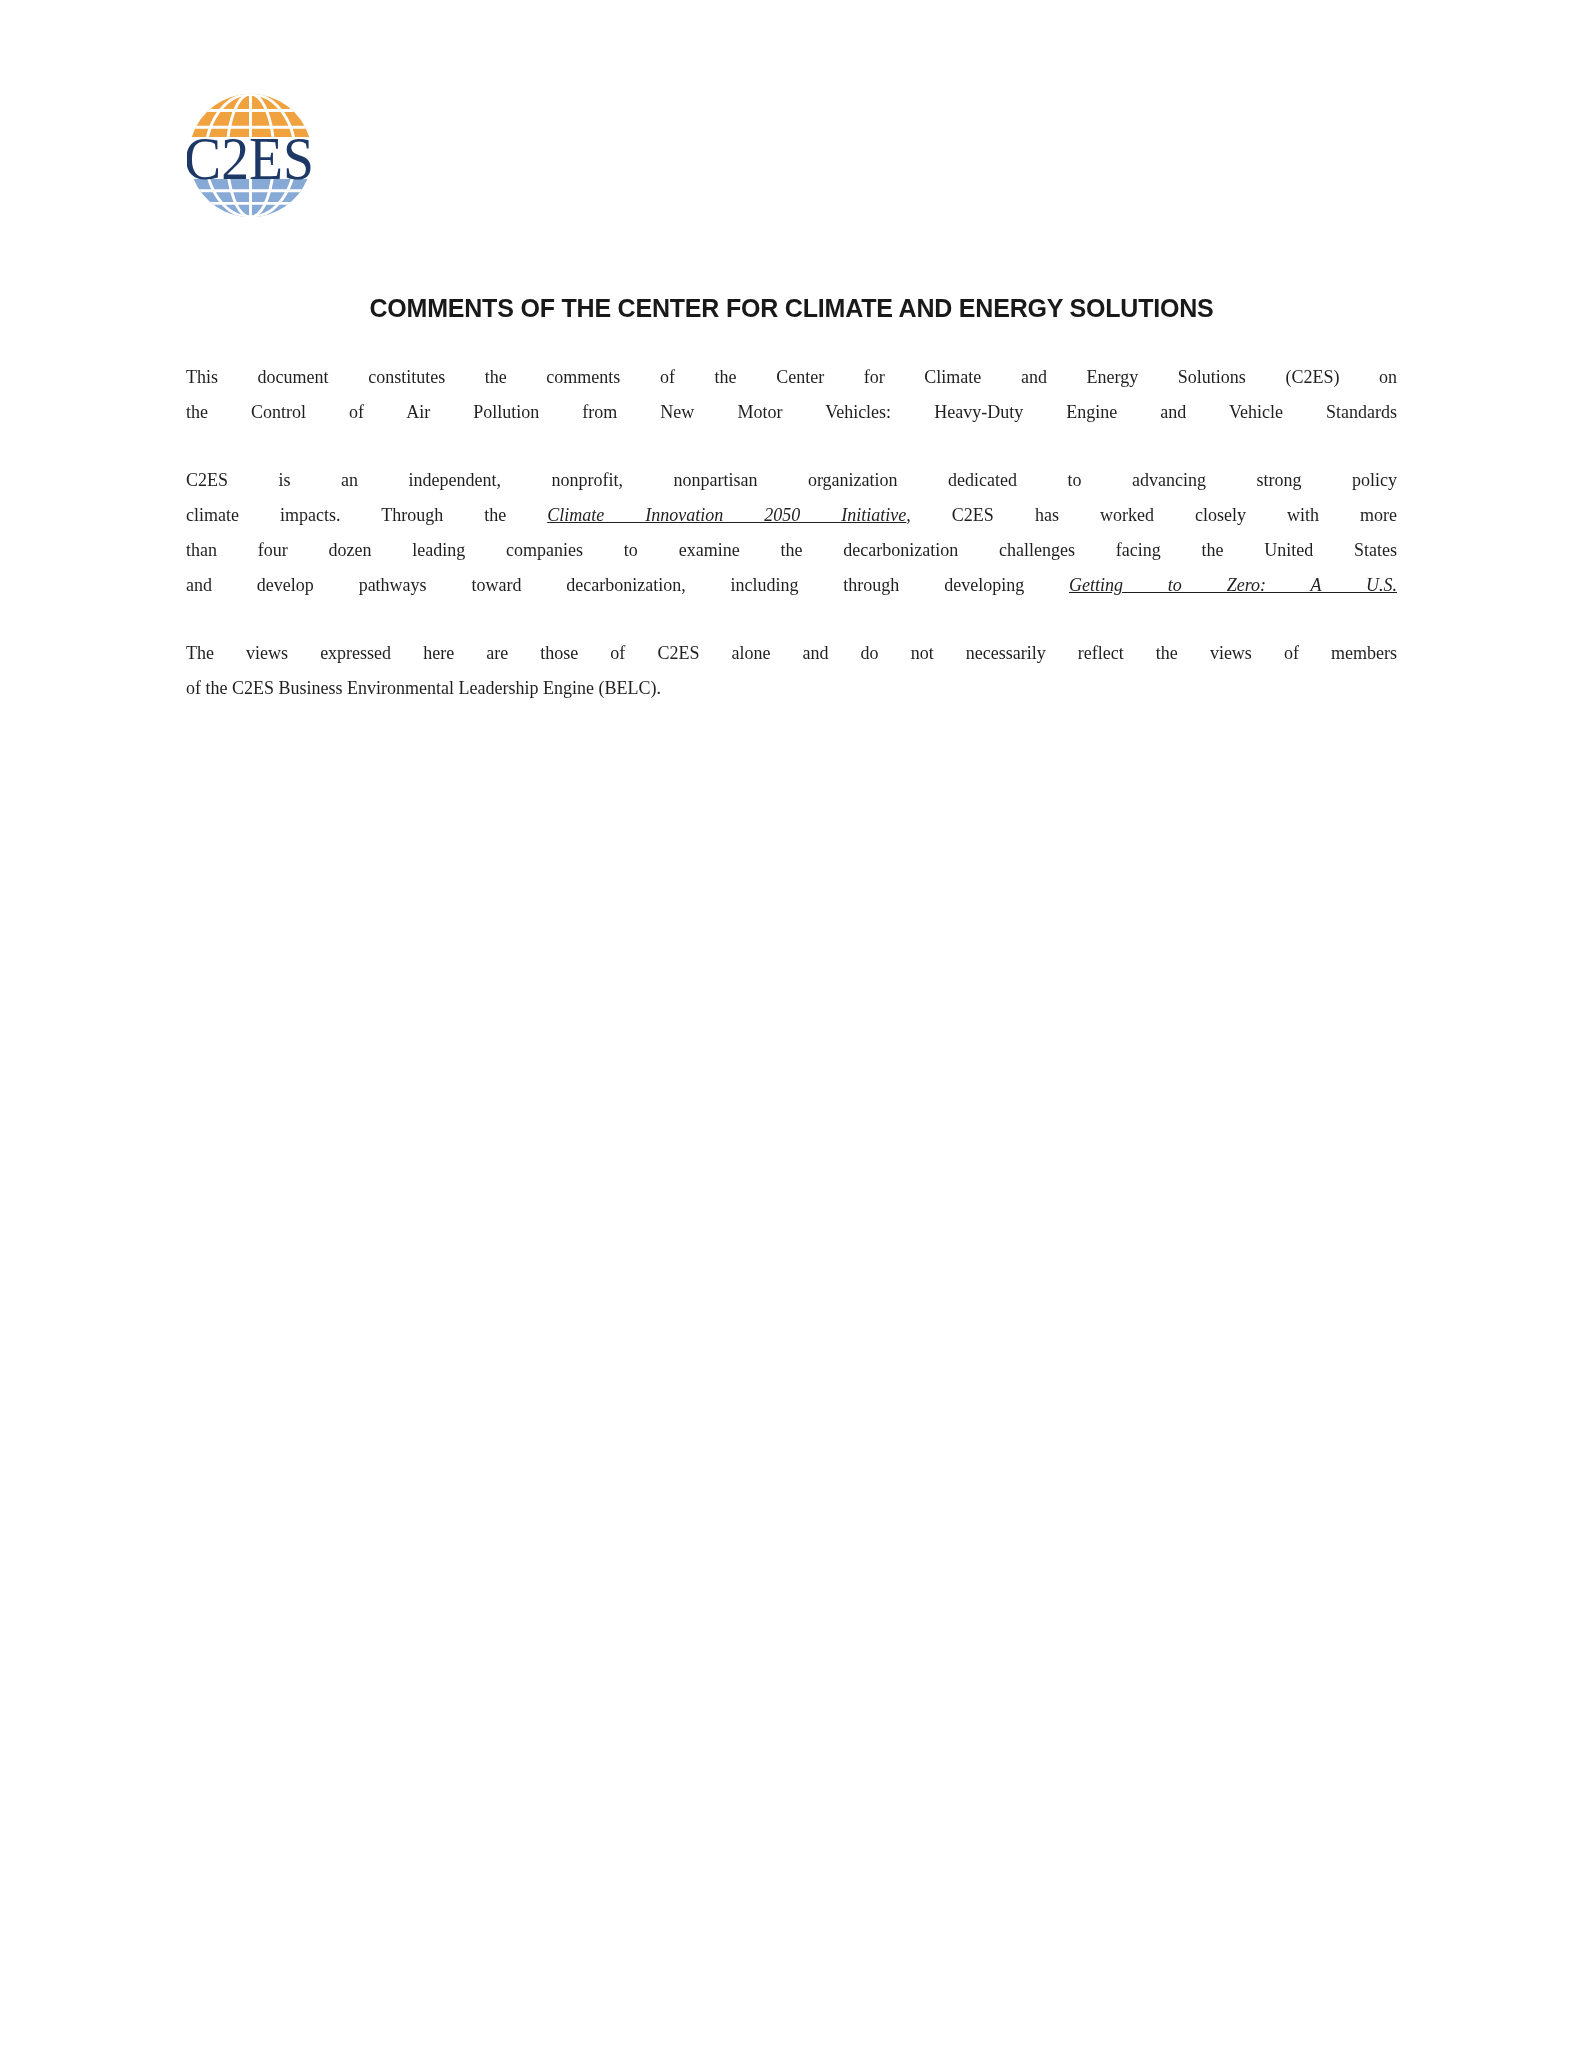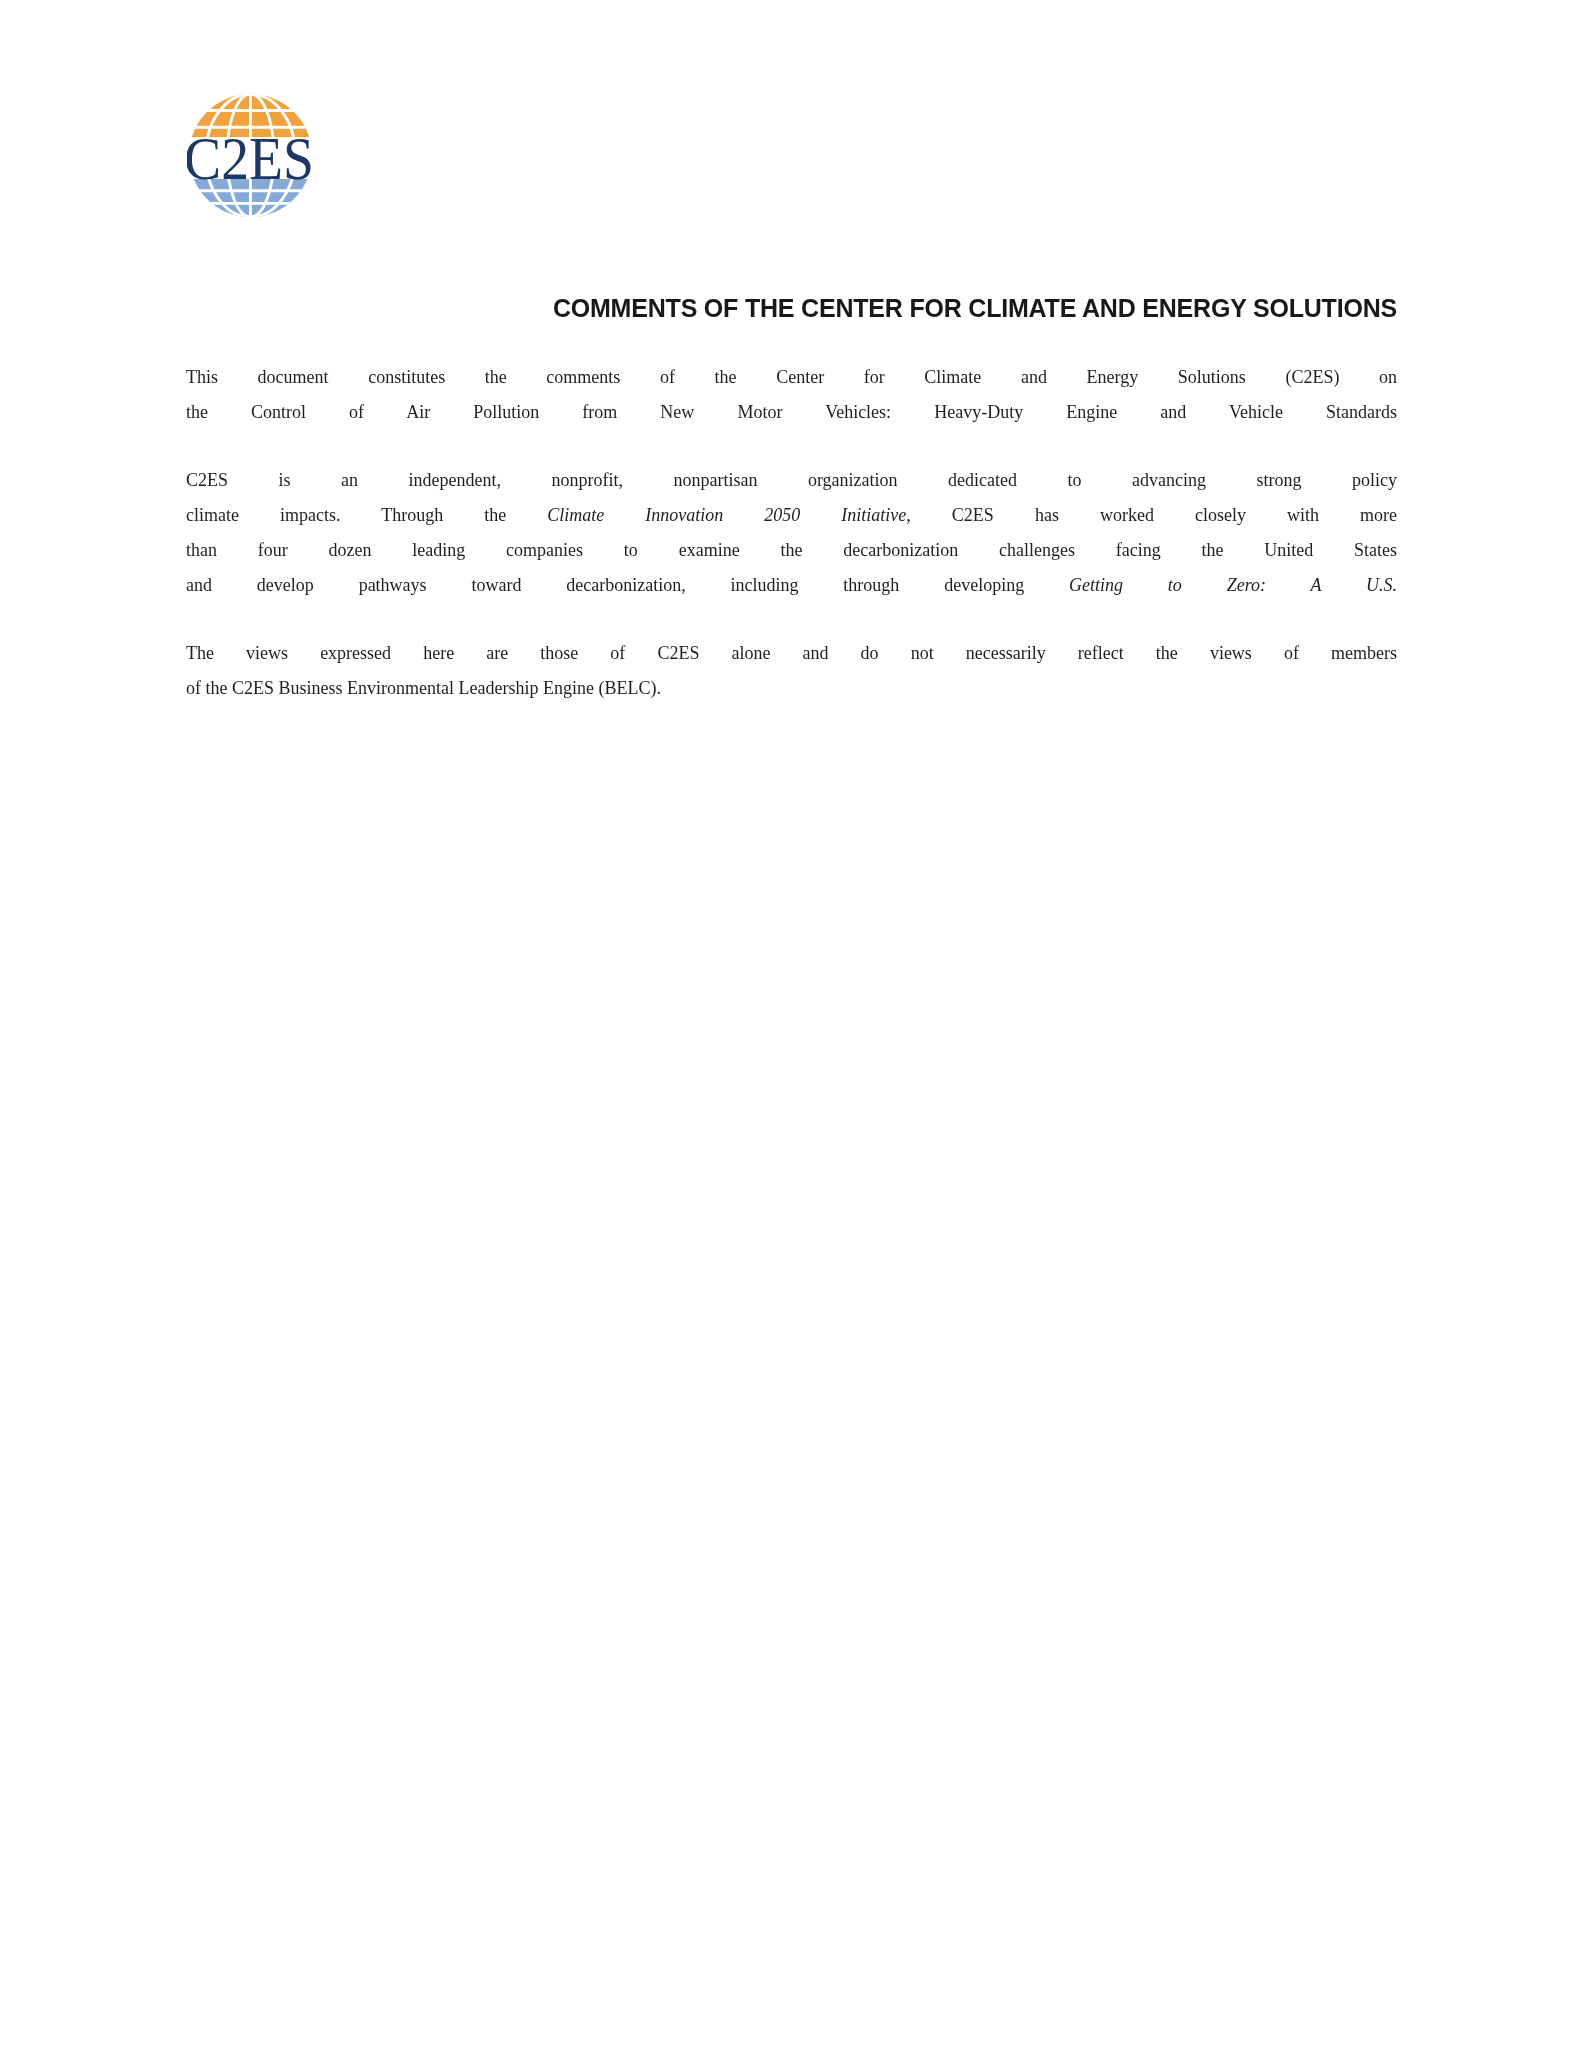--- a/index.html
+++ b/index.html
@@ -38,21 +38,21 @@
     letter-spacing: 1.2px;
     white-space: nowrap;
   }
 
   
   .doc-title {
     position: absolute;
     left: 186px;
     width: 1211px;
     top: 294px;
-    text-align: right;
+    text-align: center;
     font-family: "Liberation Sans", sans-serif;
     font-weight: 700;
     font-size: 25px;
     letter-spacing: -0.2px;
     color: #191919;
     white-space: nowrap;
   }
 
   
   .doc-body {
@@ -67,21 +67,21 @@
   .para { margin-bottom: 33px; }
   .para:last-child { margin-bottom: 14px; }
   .line {
     text-align: justify;
     text-align-last: justify;
     white-space: nowrap;
   }
   .line.last {
     text-align-last: left;
   }
-  .line em { font-style: italic; }
+  .line em { font-style: italic; text-decoration: underline; }
 </style>
 </head>
 <body>
 
 <div class="logo">
   <svg class="globe" viewBox="0 0 130 130" aria-hidden="true">
     <defs>
       <clipPath id="clipTop">
           <path d="M4.9 46 A63 63 0 0 1 125.1 46 Z"></path>
         </clipPath>

